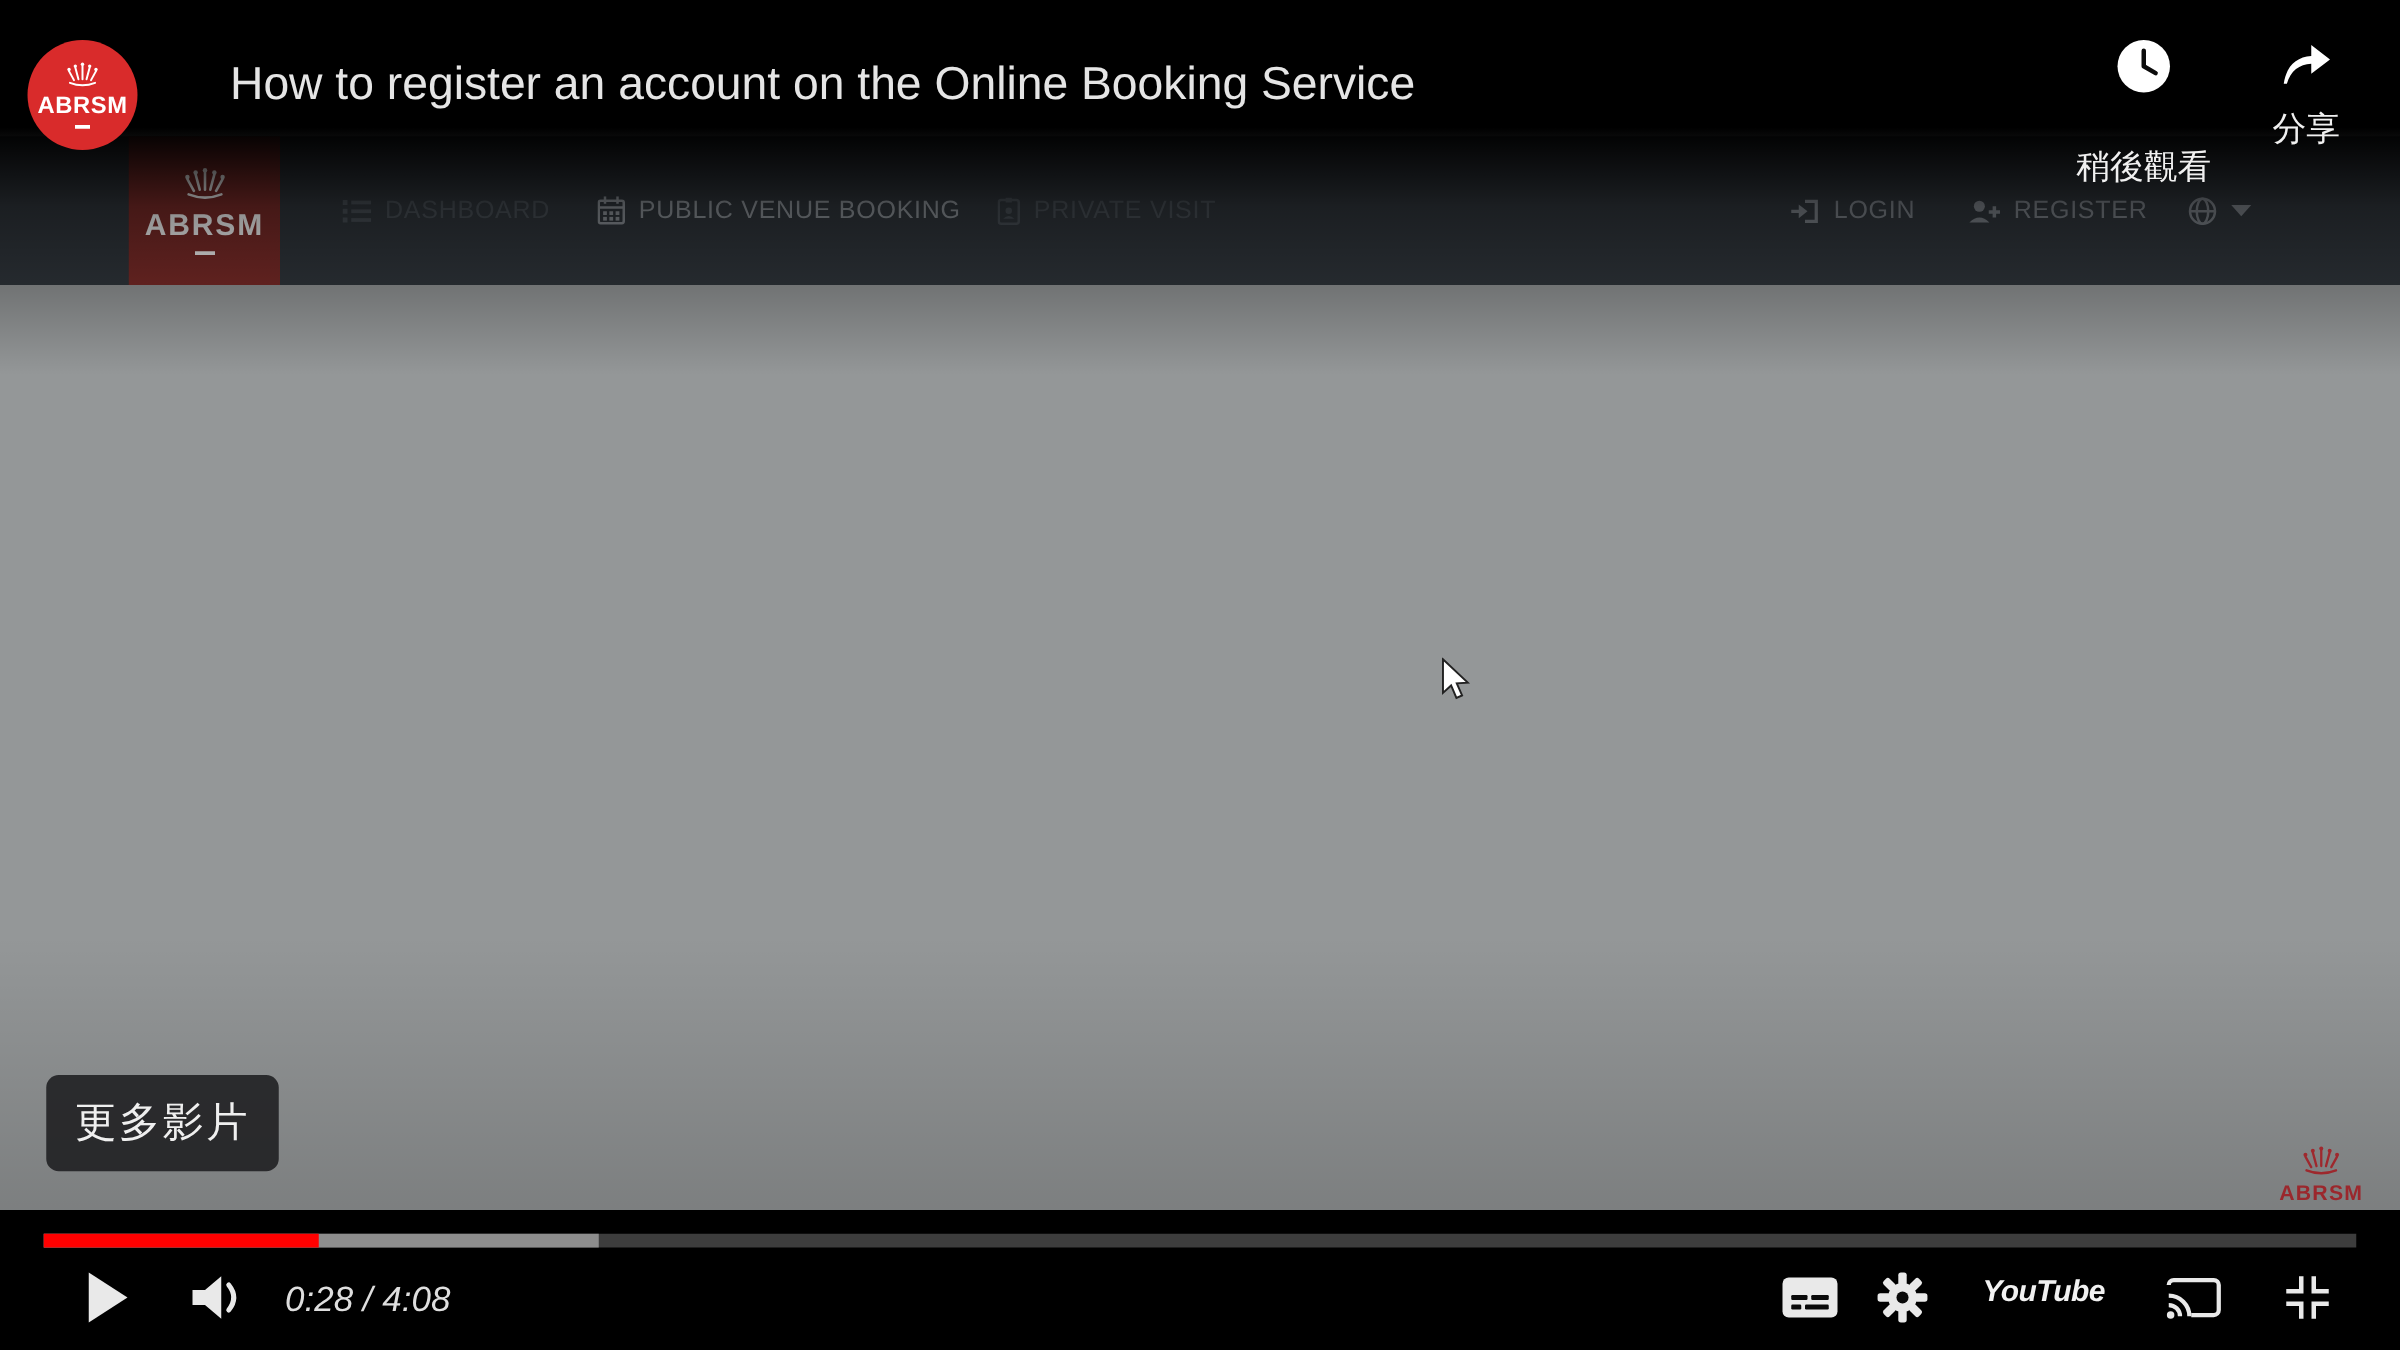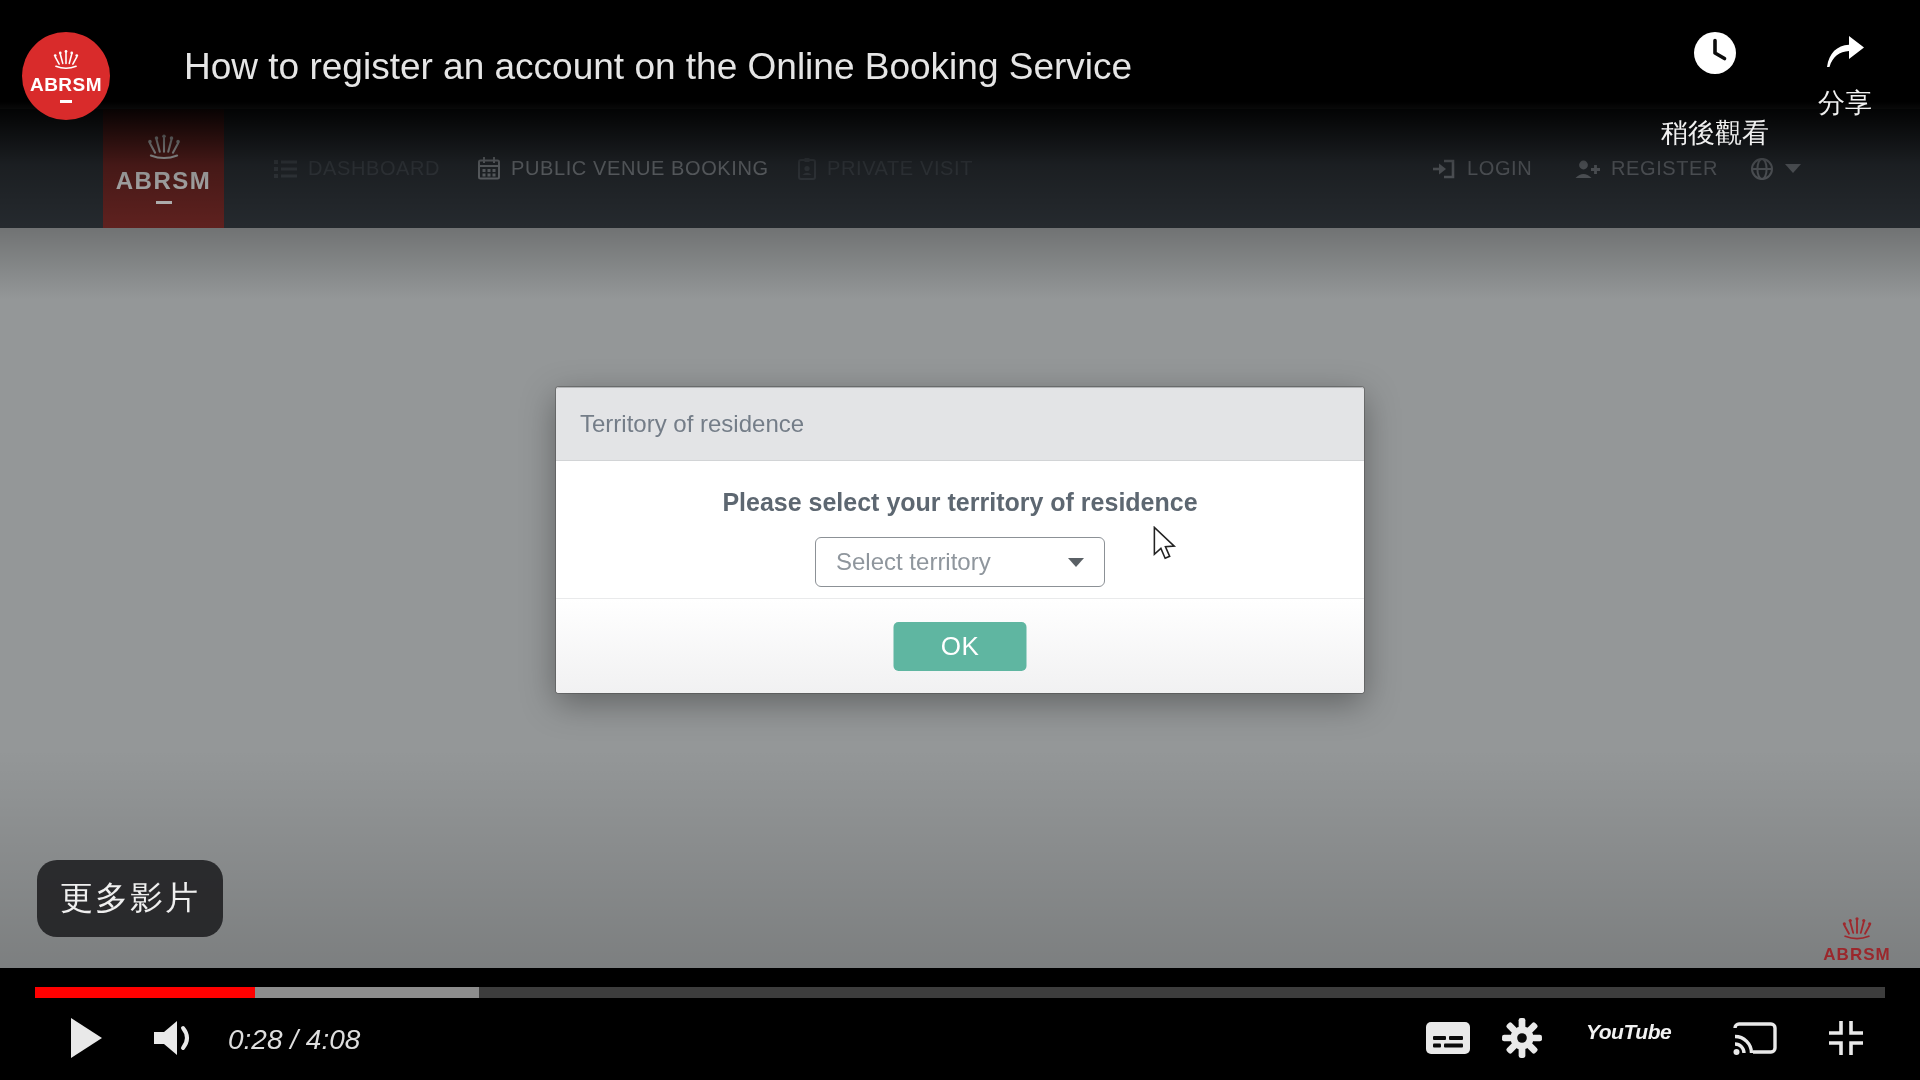--- a/index.html
+++ b/index.html
@@ -66,32 +66,32 @@
   .channel-avatar .av-text{font-size:19px;font-weight:700;letter-spacing:0.5px;margin-top:2px;}
   .channel-avatar .av-dash{width:12px;height:3px;background:#fff;margin-top:4px;}
   .video-title{position:absolute;left:149px;top:46px;font-size:37px;font-weight:500;color:#e5e5e5;
          white-space:nowrap;cursor:pointer;margin-left:35px;}
   .top-action{position:absolute;width:140px;display:flex;flex-direction:column;align-items:center;
          gap:14px;color:#eee;cursor:pointer;}
   .top-action .action-label{font-size:27px;color:#f0f0f0;}
   .watch-later{left:1645px;top:31px;gap:40px;}
   .share-action{left:1775px;top:31px;}
 
-  .more-videos{position:absolute;left:37px;top:860px;width:186px;height:77px;border-radius:20px;
+  .more-videos{position:absolute;left:37px;top:860px;width:186px;height:77px;border-radius:10px;
          background:rgba(22,22,24,0.82);color:#efefef;font-size:33px;display:flex;align-items:center;
          justify-content:center;letter-spacing:2px;cursor:pointer;border:none;font-family:"Liberation Sans",sans-serif;}
 
   
   .control-bar{position:absolute;left:0;top:968px;width:1920px;height:112px;background:#000;font-style:italic;}
   .progress{position:absolute;left:35px;top:19px;width:1850px;height:11px;background:#3d3d3d;cursor:pointer;}
   .progress .buffered{position:absolute;left:0;top:0;height:100%;width:24%;background:#8d8d8d;}
   .progress .played{position:absolute;left:0;top:0;height:100%;width:11.9%;background:#f00;}
   .ctl{position:absolute;display:flex;align-items:center;justify-content:center;cursor:pointer;}
   .time-display{position:absolute;left:228px;top:56px;color:#dedede;font-size:28px;white-space:nowrap;}
-  .yt-wordmark{position:absolute;left:1586px;top:52px;color:#f1f1f1;font-size:21px;font-weight:700;
+  .yt-wordmark{position:absolute;left:1586px;top:52px;color:#f1f1f1;font-size:24px;font-weight:700;
          letter-spacing:-0.5px;cursor:pointer;}
 </style>
 </head>
 <body>
 
 <svg width="0" height="0" style="position:absolute">
   <symbol id="crown" viewBox="0 0 44 32">
     <g stroke="currentColor" stroke-width="2.2" fill="none" stroke-linecap="round">
       <path d="M22 5 L22 20"></path>
         <path d="M14 7 L17.5 20"></path>
@@ -188,35 +188,20 @@
           <g fill="none" stroke="currentColor" stroke-width="2">
             <circle cx="12" cy="12" r="10"></circle>
             <ellipse cx="12" cy="12" rx="4.6" ry="10"></ellipse>
             <path d="M2 12 H22"></path>
           </g>
         </svg>
         <span style="width:0;height:0;border-left:8px solid transparent;border-right:8px solid transparent;border-top:9px solid currentColor;display:inline-block"></span>
       </div>
     </div>
 
-    <div class="modal">
-      <div class="modal-header">
-        <span class="modal-title">Territory of residence</span>
-      </div>
-      <div class="modal-body">
-        <div class="modal-prompt">Please select your territory of residence</div>
-        <div class="territory-select">
-          <span class="placeholder">Select territory</span>
-          <span class="select-caret"></span>
-        </div>
-      </div>
-      <div class="modal-footer">
-        <button class="ok-button">OK</button>
-      </div>
-    </div>
 
     <div class="site-watermark">
       <svg class="crown">
           <use href="#crown"></use>
         </svg>
       <span class="wm-text">ABRSM</span>
       <span class="wm-dash"></span>
     </div>
 
     <div class="backdrop-shade"></div>

